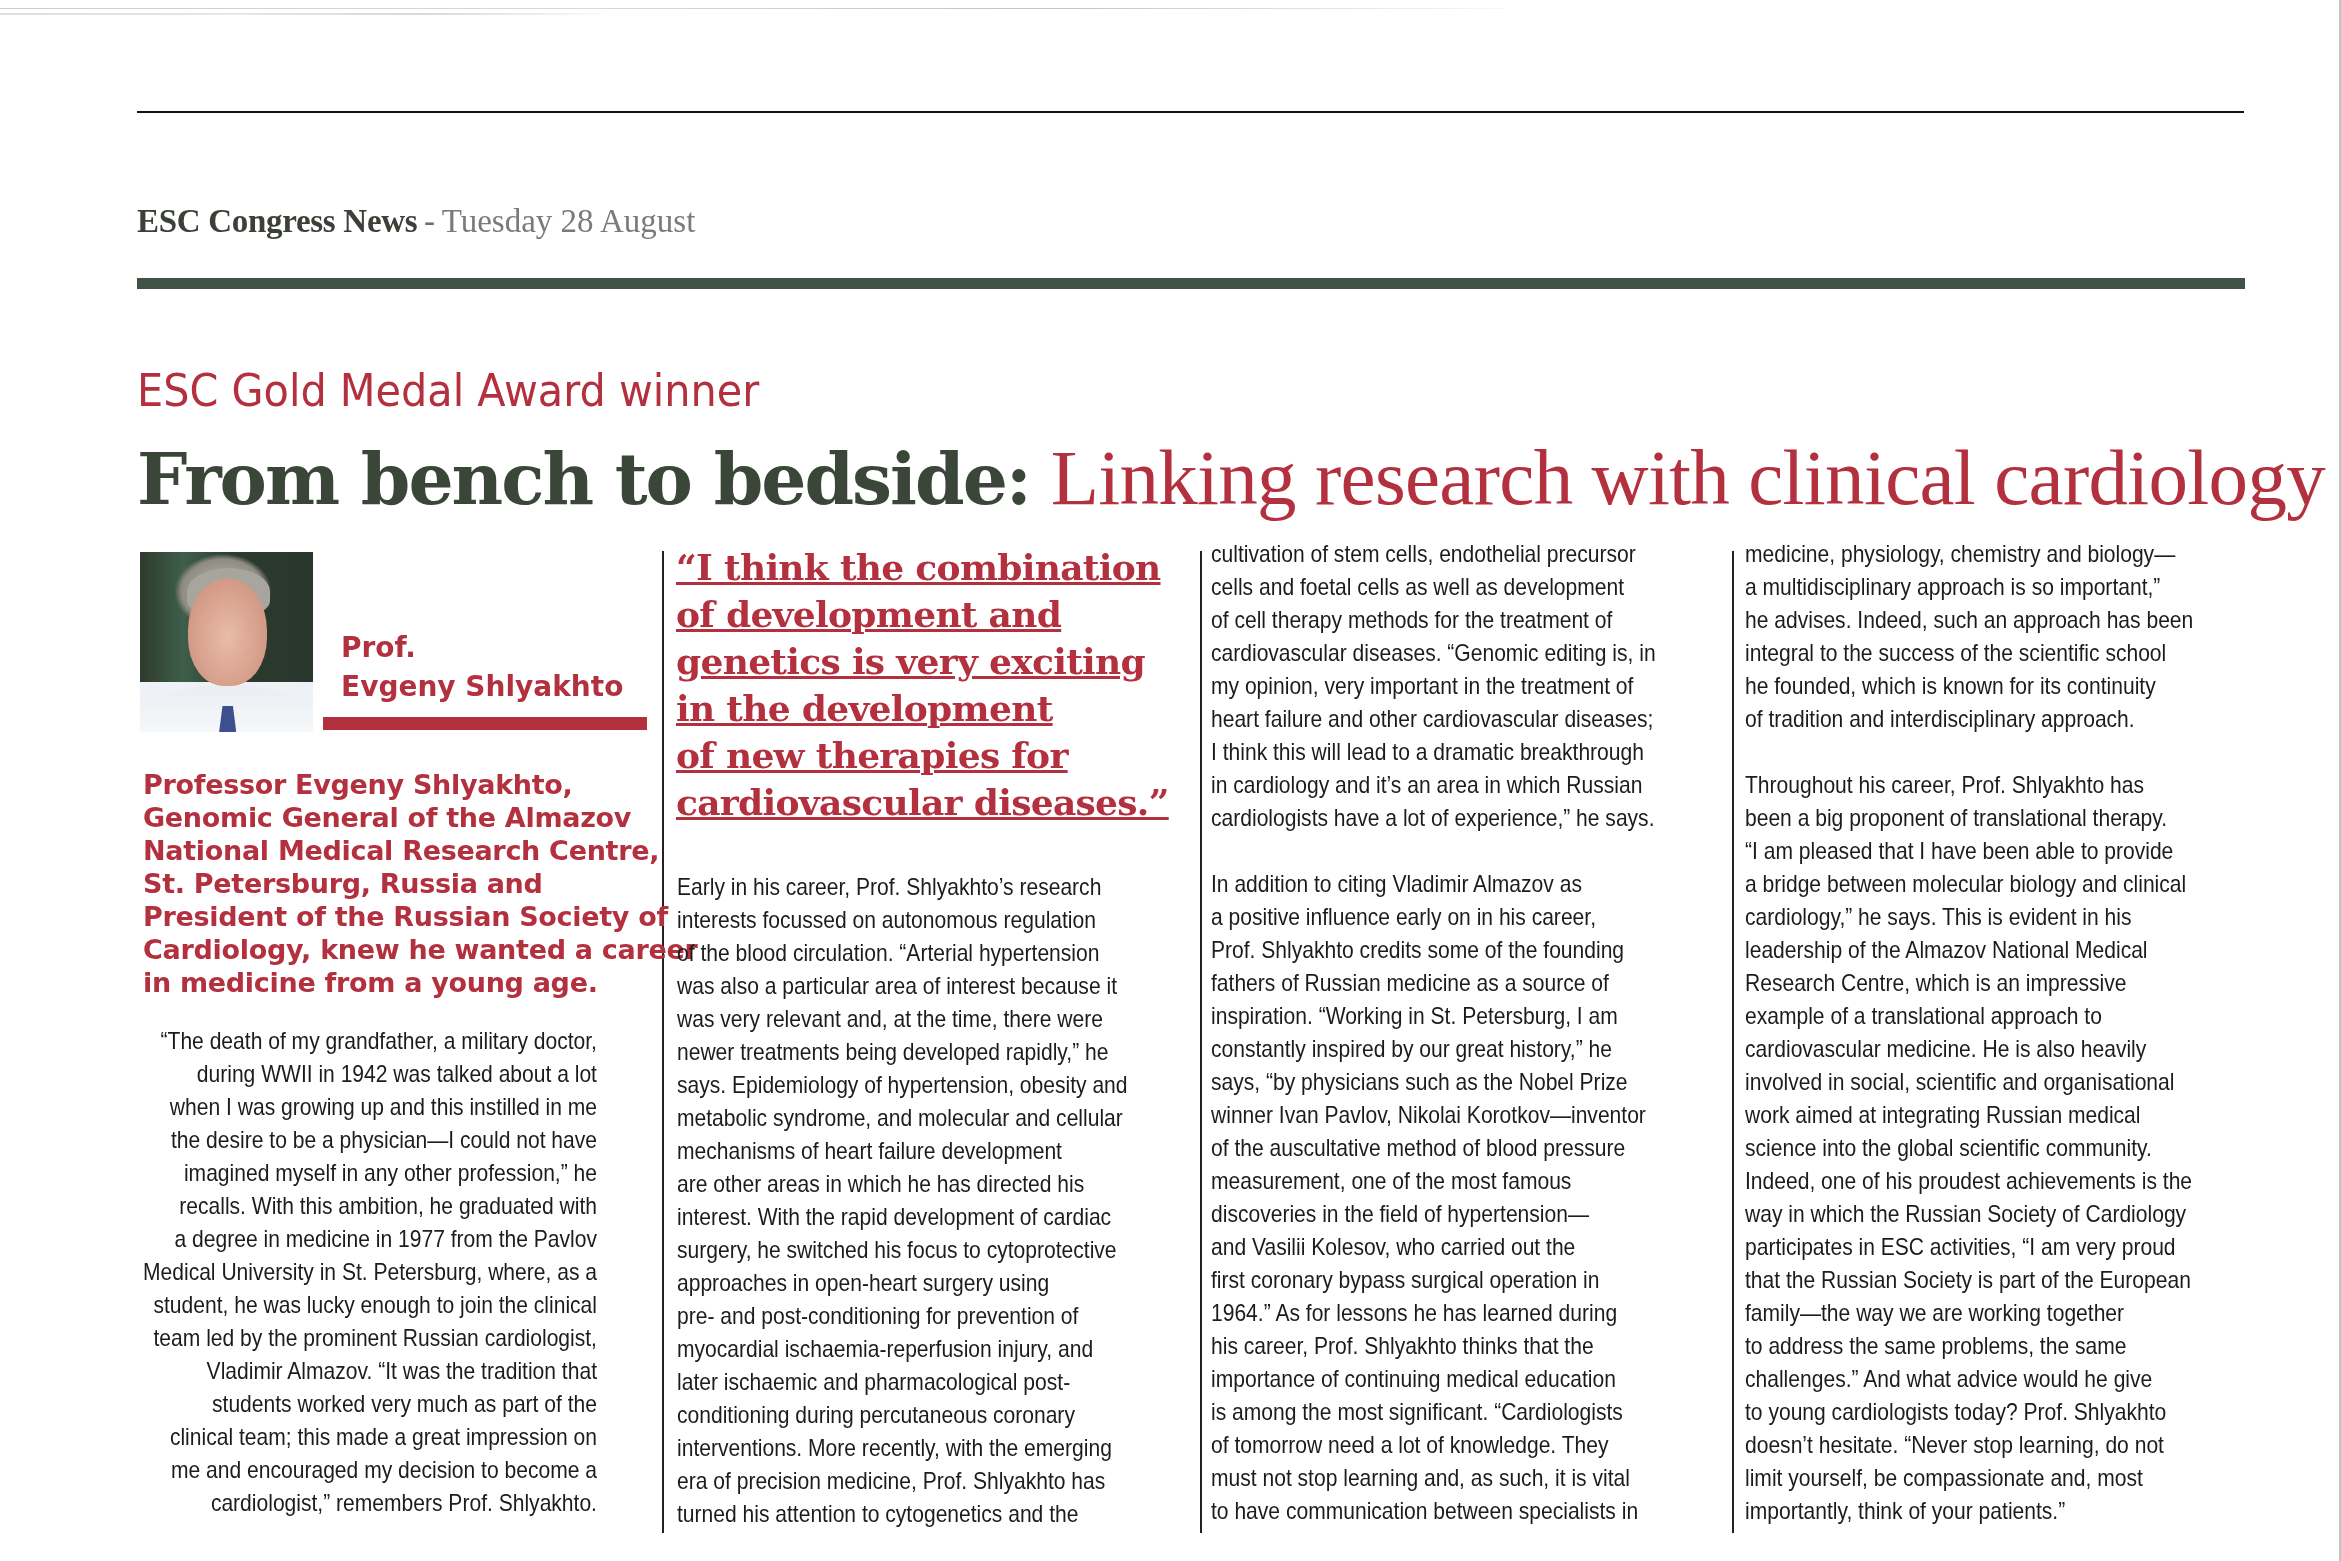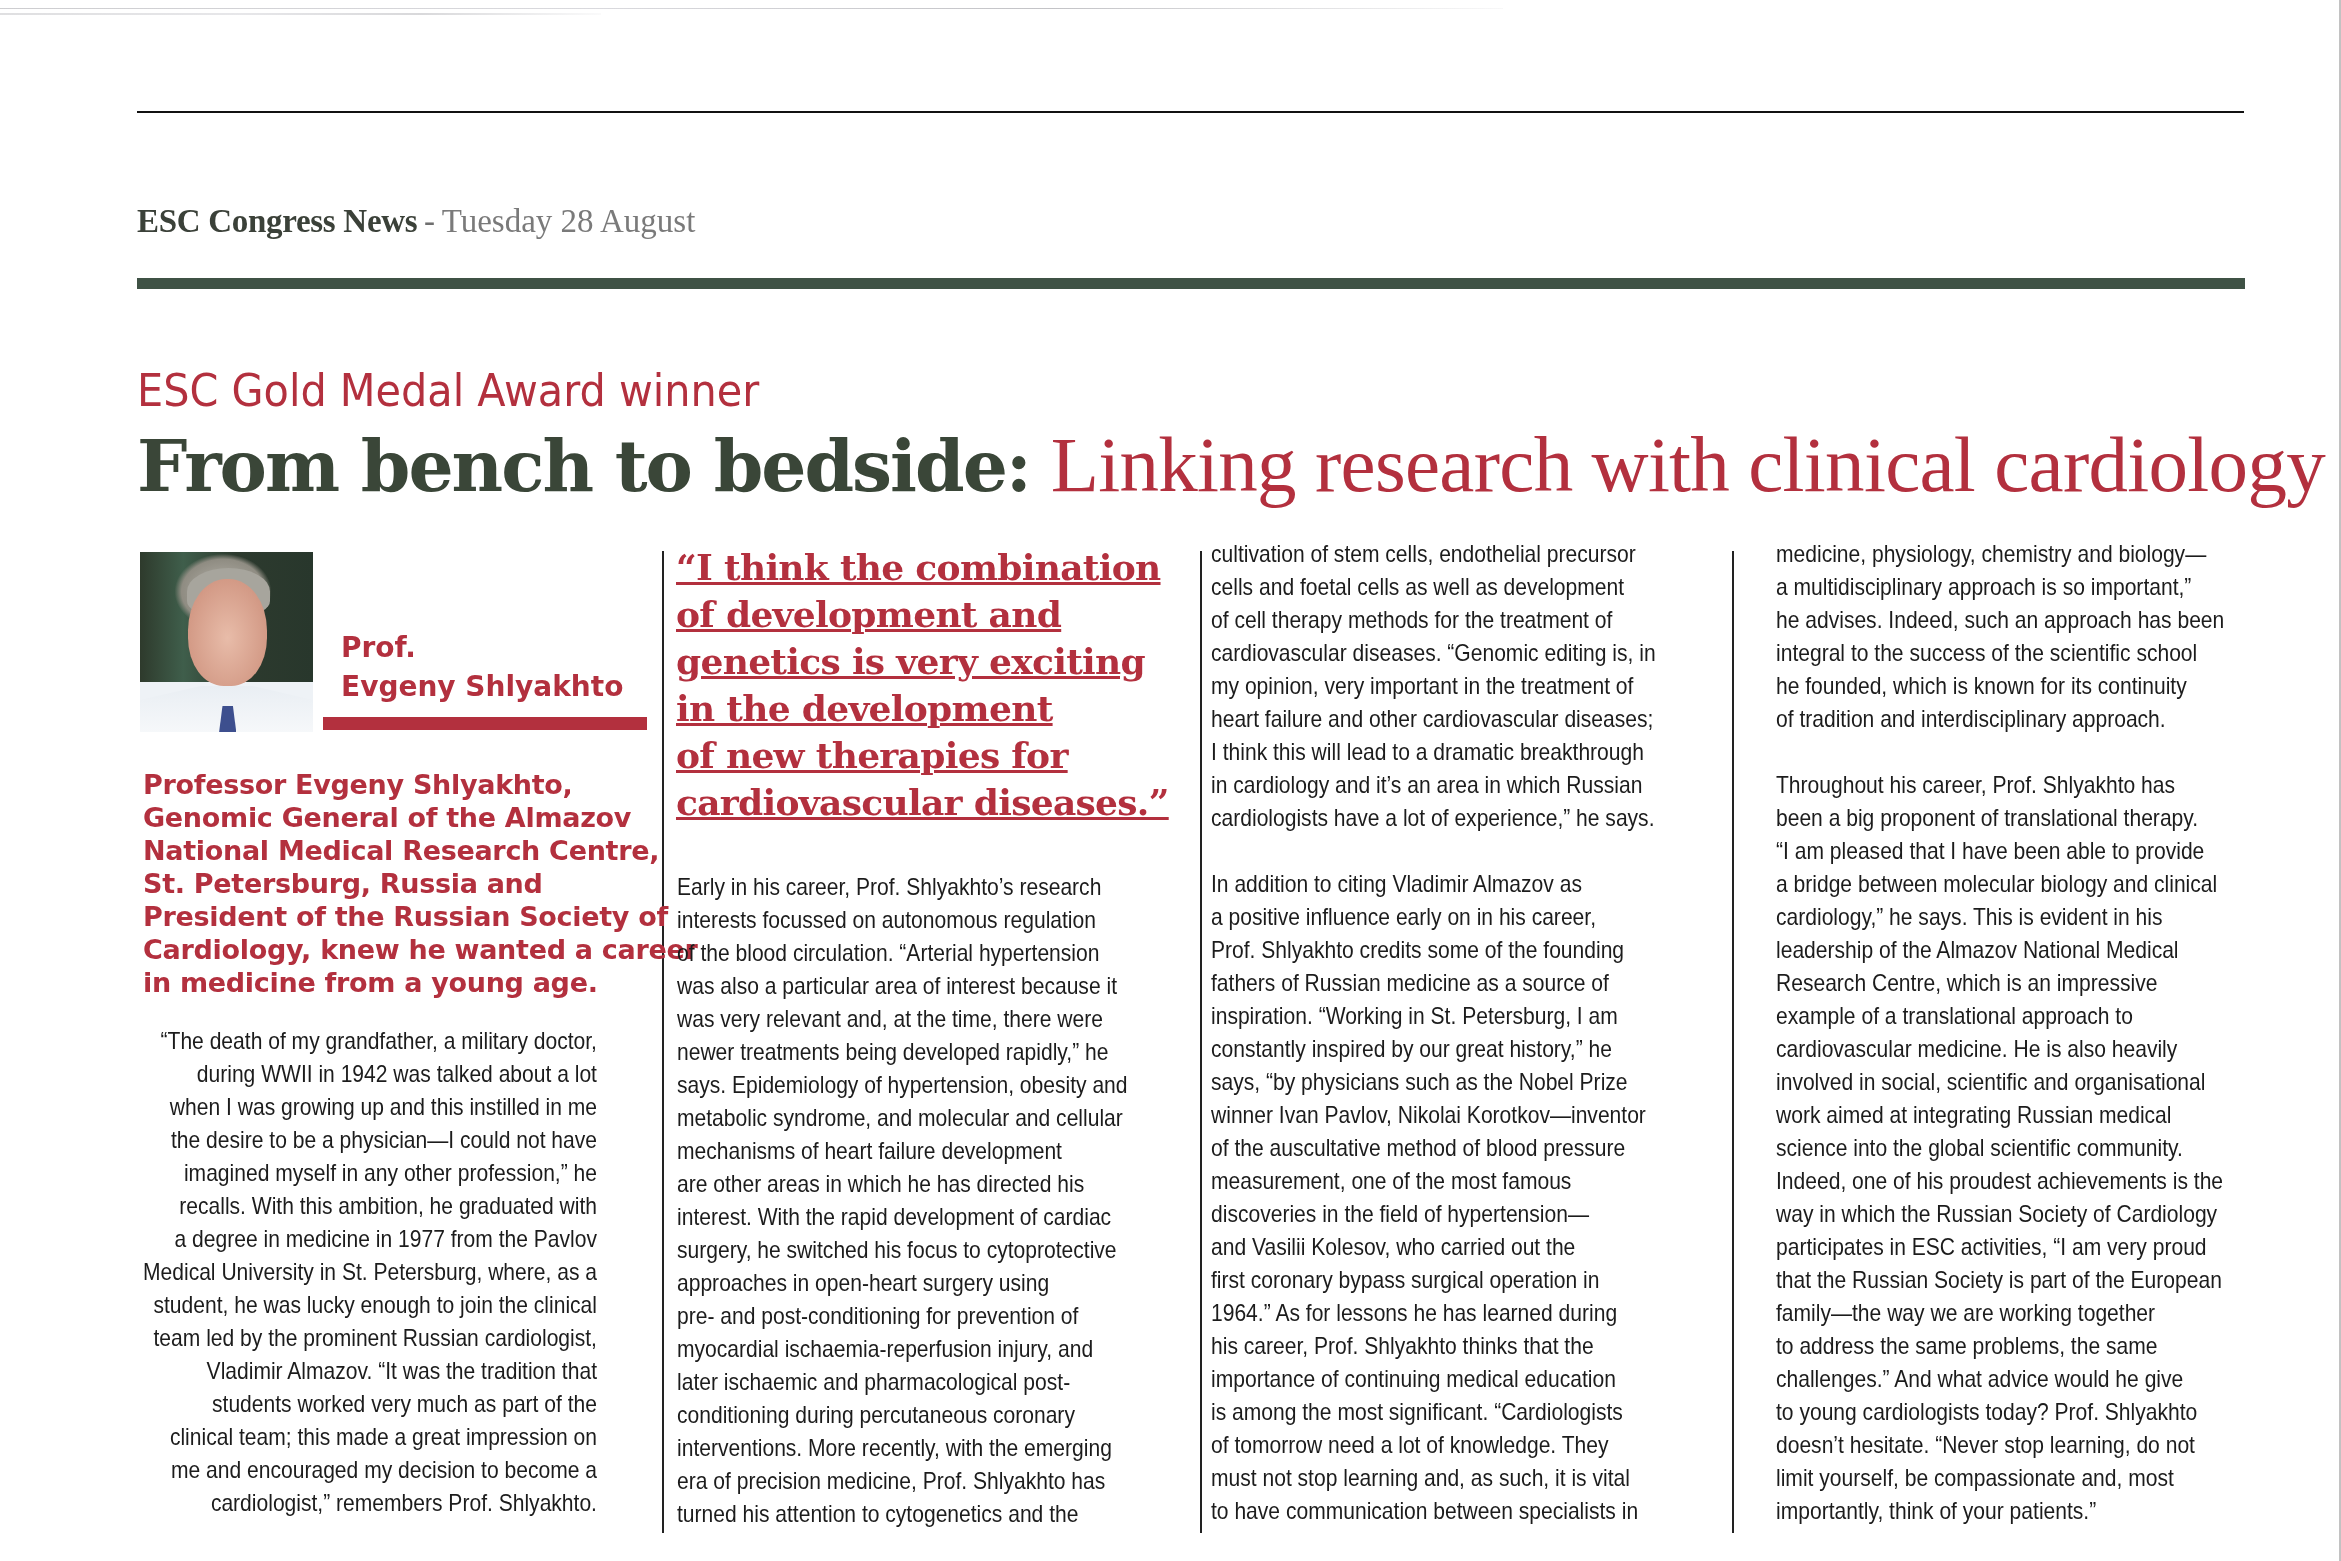--- a/index.html
+++ b/index.html
@@ -83,21 +83,21 @@
     line-height: 60px;
     color: #b3303e;
     white-space: nowrap;
     font-family: "DejaVu Sans", sans-serif;
     transform: scaleX(0.92);
     transform-origin: left top;
   }
   .headline {
     position: absolute;
     left: 137px;
-    top: 421px;
+    top: 434px;
     font-size: 71px;
     line-height: 87px;
     white-space: nowrap;
     font-family: "DejaVu Serif", serif;
     letter-spacing: -2px;
   }
   .headline .bold {
     font-weight: bold;
     color: #3a4638;
   }
@@ -347,21 +347,21 @@
   <span>first coronary bypass surgical operation in</span>
   <span>1964.” As for lessons he has learned during</span>
   <span>his career, Prof. Shlyakhto thinks that the</span>
   <span>importance of continuing medical education</span>
   <span>is among the most significant. “Cardiologists</span>
   <span>of tomorrow need a lot of knowledge. They</span>
   <span>must not stop learning and, as such, it is vital</span>
   <span>to have communication between specialists in</span>
 </div>
 
-<div class="col-text" style="left:1745px; top:538px;margin-left:31px;">
+<div class="col-text" style="left:1745px; top:538px;">
   <span>medicine, physiology, chemistry and biology—</span>
   <span>a multidisciplinary approach is so important,”</span>
   <span>he advises. Indeed, such an approach has been</span>
   <span>integral to the success of the scientific school</span>
   <span>he founded, which is known for its continuity</span>
   <span>of tradition and interdisciplinary approach.</span>
   <div class="gap"></div>
   <span>Throughout his career, Prof. Shlyakhto has</span>
   <span>been a big proponent of translational therapy.</span>
   <span>“I am pleased that I have been able to provide</span>

